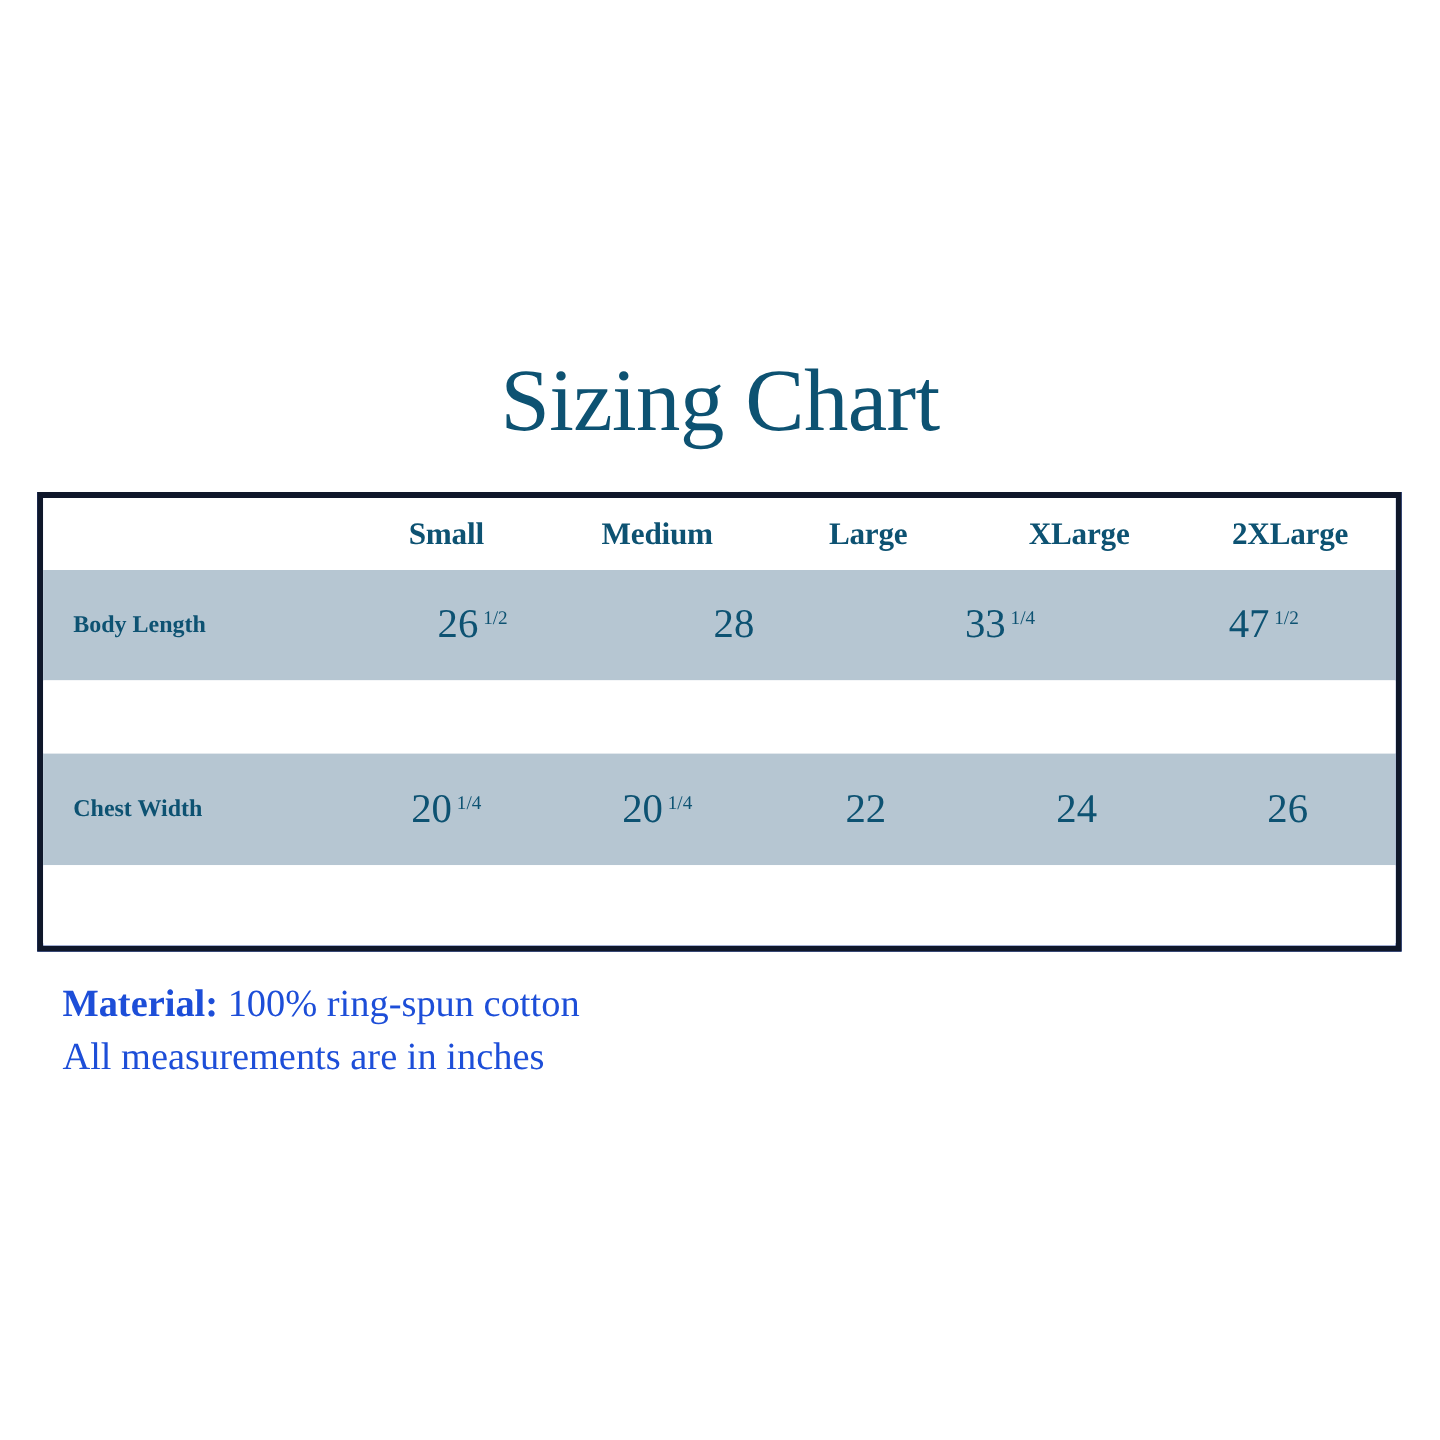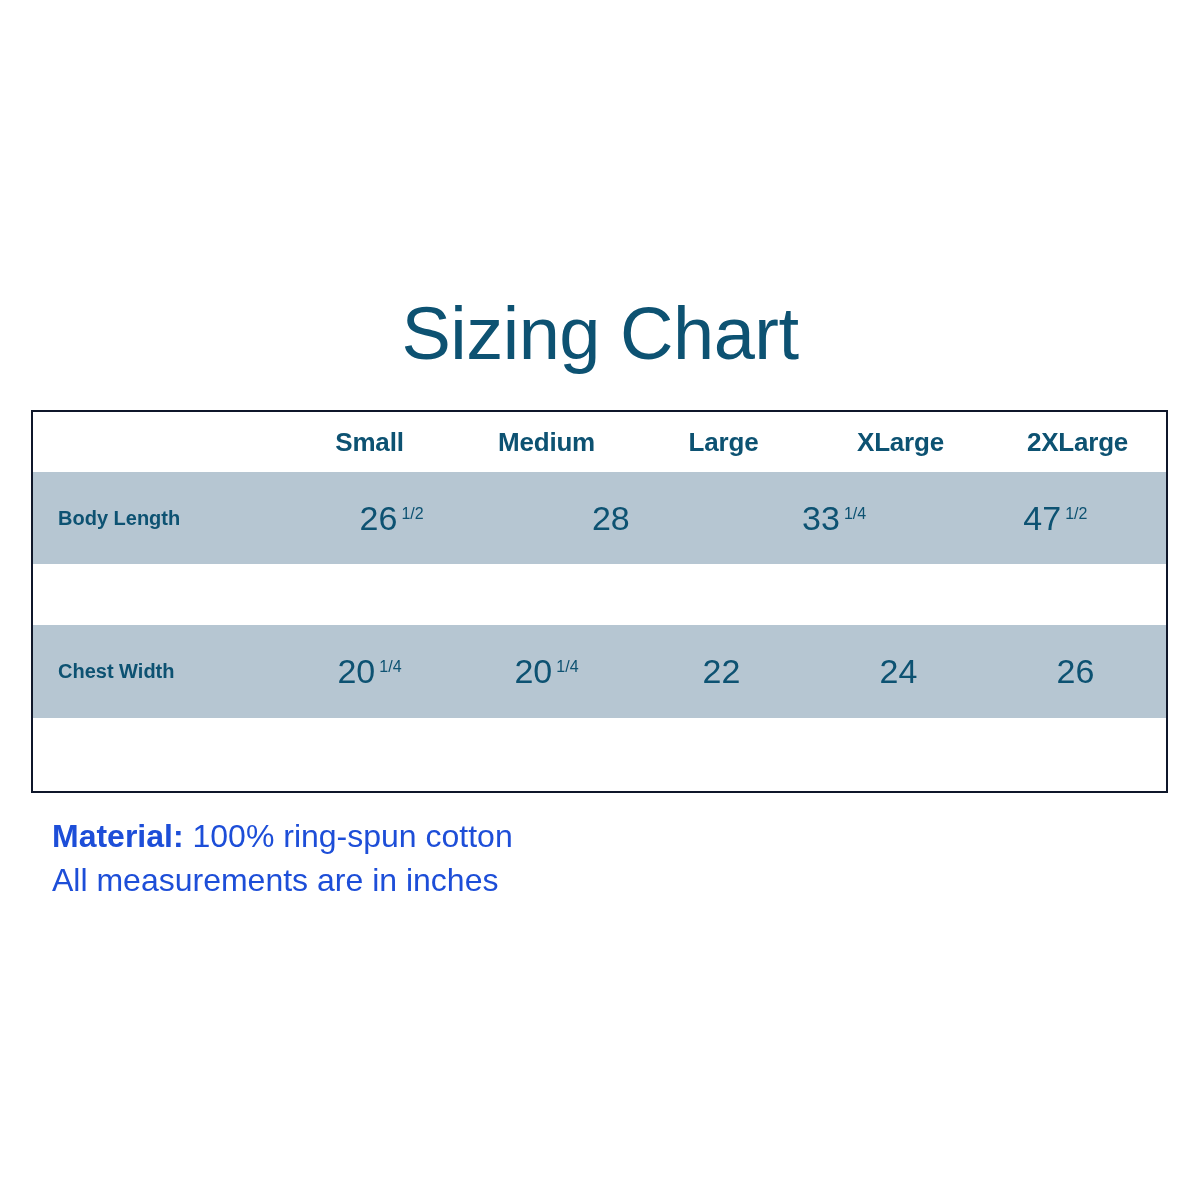--- a/index.html
+++ b/index.html
@@ -14,20 +14,21 @@
     font-family: "Liberation Sans", sans-serif;
     -webkit-font-smoothing: antialiased;
     overflow: hidden;
   }
 
   #page {
     position: relative;
     width: 964px;
     height: 1200px;
     box-sizing: border-box;
+    font-family: Liberation Serif, serif;
   }
 
   
   #chart-title {
     position: absolute;
     left: 0;
     top: 291px;
     width: 1200px;
     text-align: center;
     font-size: 74px;
@@ -39,21 +40,21 @@
   }
 
   
   #size-table {
     position: absolute;
     left: 31px;
     top: 410px;
     width: 1137px;
     height: 383px;
     box-sizing: border-box;
-    border: 2px solid #0f172a;
+    border: 5px solid #0f172a;
     background: #1d4ed8;
   }
 
   .table-inner {
     position: relative;
     width: 100%;
     height: 100%;
     background: #ffffff;
   }
 

